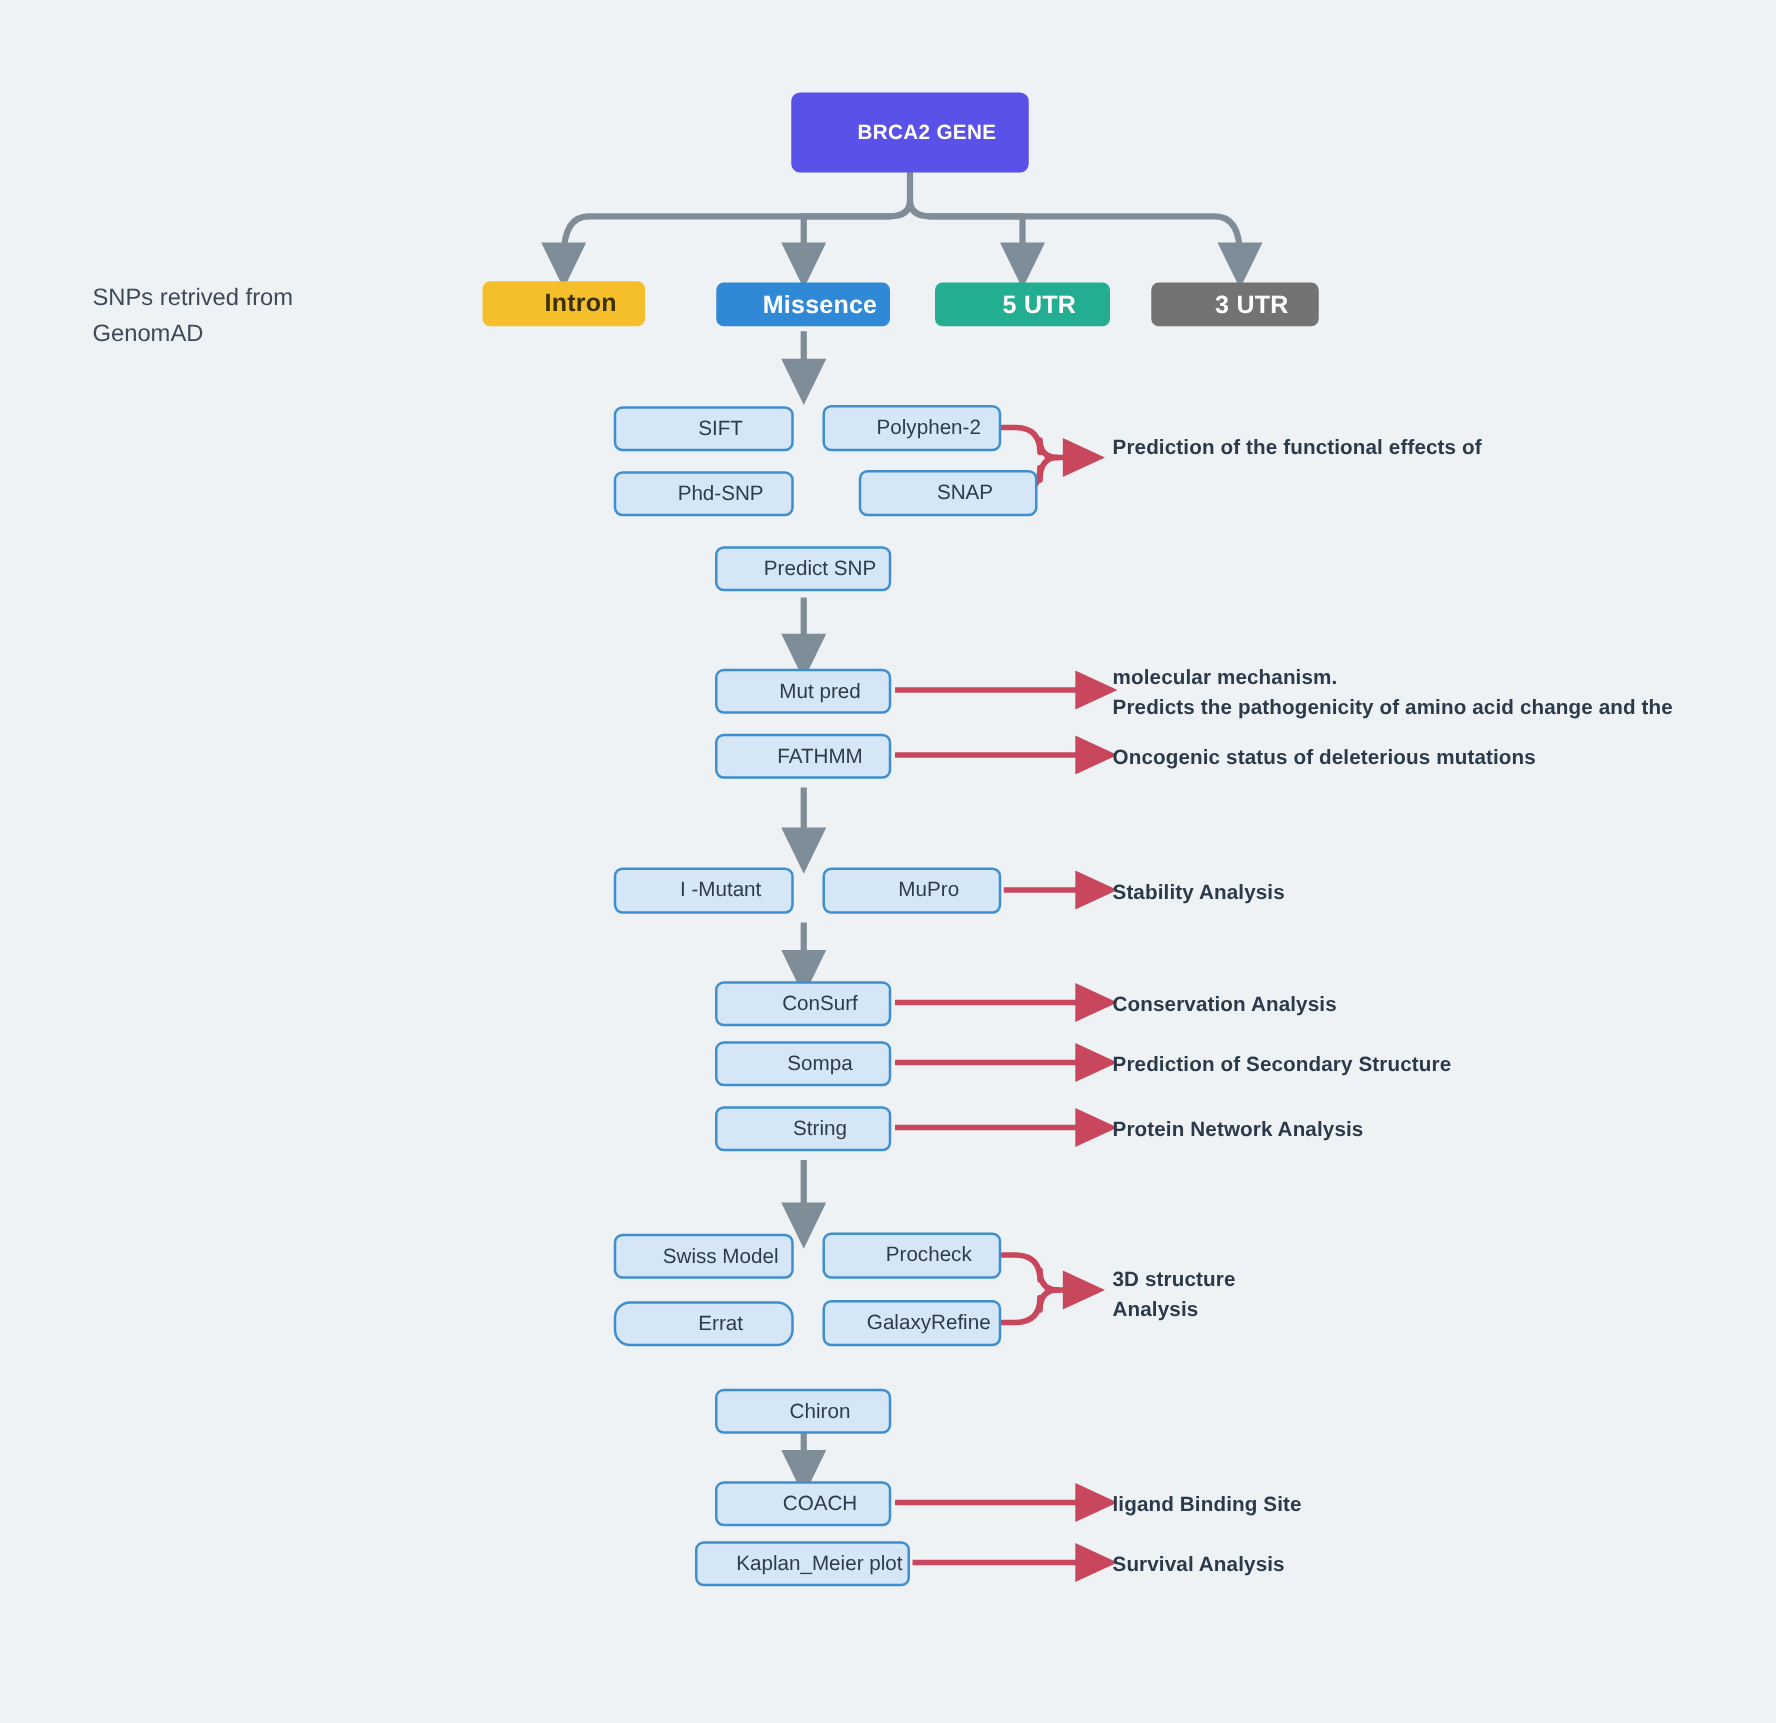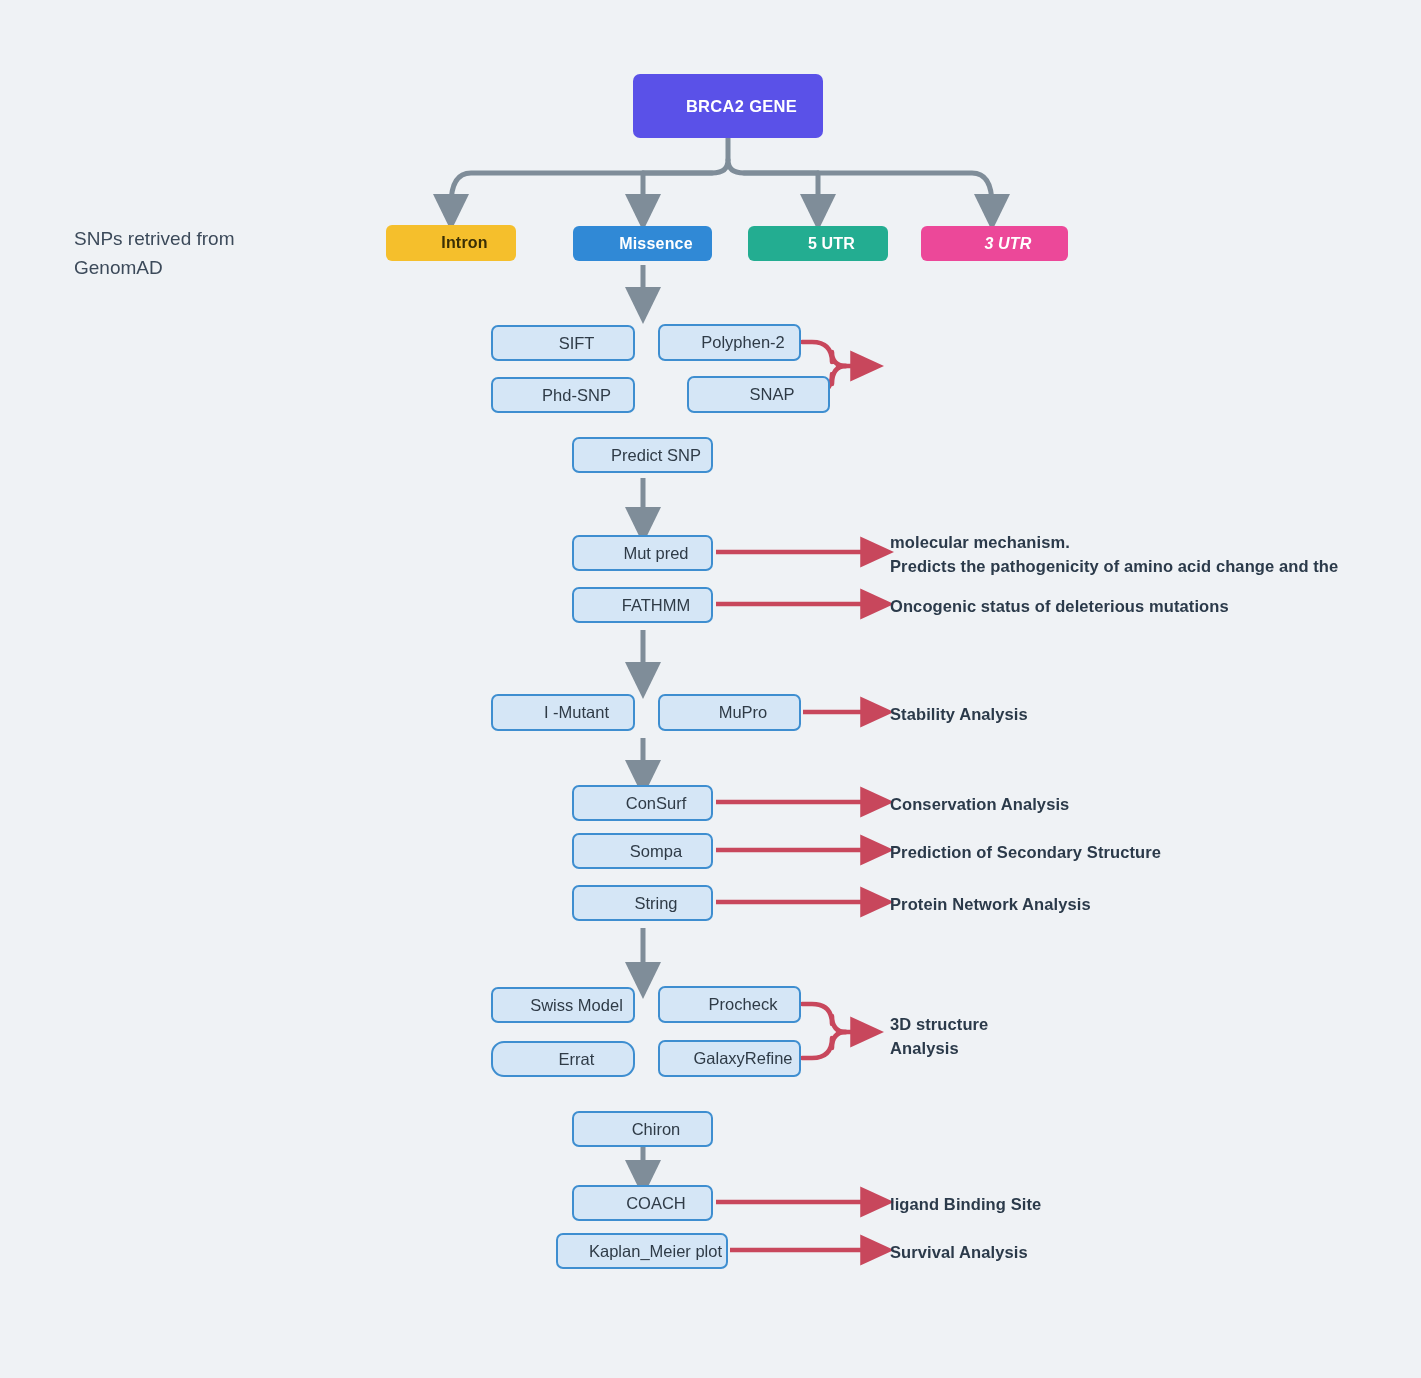--- a/index.html
+++ b/index.html
@@ -42,21 +42,21 @@
     background: #5a51e8;
     color: #ffffff;
     border-radius: 7px;
     font-size: 16.5px;
     font-weight: bold;
     letter-spacing: .3px;
   }
   
   .cat-node {
     border-radius: 6px;
-    font-size: 16px;
+    font-size: 20px;
     font-weight: bold;
     letter-spacing: .2px;
   }
   
   .tool-node {
     background: #d5e6f6;
     border: 2px solid #3e8ed0;
     border-radius: 7px;
     color: #2f3b47;
     font-size: 16.5px;
@@ -153,21 +153,21 @@
   <div class="side-label" style="left:74px; top:225px; width:270px;">
     <div>SNPs retrived from</div>
     <div>GenomAD</div>
   </div>
 
   <div class="node gene-node" style="left:633px; top:74px; width:190px; height:64px;">BRCA2 GENE</div>
 
   <div class="node cat-node" style="left:386px; top:225px; width:130px; height:36px; background:#f5bf2c; color:#3a2f05;">Intron</div>
   <div class="node cat-node" style="left:573px; top:226px; width:139px; height:35px; background:#3089d6; color:#ffffff;">Missence</div>
   <div class="node cat-node" style="left:748px; top:226px; width:140px; height:35px; background:#23ad91; color:#ffffff;">5 UTR</div>
-  <div class="node cat-node" style="left:921px; top:226px; width:147px; height:35px; background:#ec4899; color:#ffffff;font-style:italic;">3 UTR</div>
+  <div class="node cat-node" style="left:921px; top:226px; width:134px; height:35px; background:#737373; color:#ffffff;">3 UTR</div>
 
   <div class="node tool-node" style="left:491px; top:325px; width:144px; height:36px;">SIFT</div>
   <div class="node tool-node" style="left:658px; top:324px; width:143px; height:37px;">Polyphen-2</div>
 
   <div class="node tool-node" style="left:491px; top:377px; width:144px; height:36px;">Phd-SNP</div>
   <div class="node tool-node" style="left:658px; top:376px; width:143px; height:37px;margin-left:29px;">SNAP</div>
 
   <div class="node tool-node" style="left:572px; top:437px; width:141px; height:36px;">Predict SNP</div>
 
   <div class="node tool-node" style="left:572px; top:535px; width:141px; height:36px;">Mut pred</div>
@@ -187,20 +187,21 @@
   <div class="node tool-node" style="left:491px; top:1041px; width:144px; height:36px;border-radius:13px;">Errat</div>
   <div class="node tool-node" style="left:658px; top:1040px; width:143px; height:37px;">GalaxyRefine</div>
 
   <div class="node tool-node" style="left:572px; top:1111px; width:141px; height:36px;">Chiron</div>
 
   <div class="node tool-node" style="left:572px; top:1185px; width:141px; height:36px;">COACH</div>
 
   <div class="node tool-node" style="left:556px; top:1233px; width:172px; height:36px;">Kaplan_Meier plot</div>
 
   <div class="annot" style="left:890px; top:347px; width:420px;">
+    <div>Prediction of the functional effects of</div>
   </div>
 
   <div class="annot" style="left:890px; top:531px; width:470px;">
     <div>molecular mechanism.</div>
     <div>Predicts the pathogenicity of amino acid change and the</div>
   </div>
 
   <div class="annot" style="left:890px; top:595px;">Oncogenic status of  deleterious mutations</div>
 
   <div class="annot" style="left:890px; top:703px;">Stability Analysis</div>

